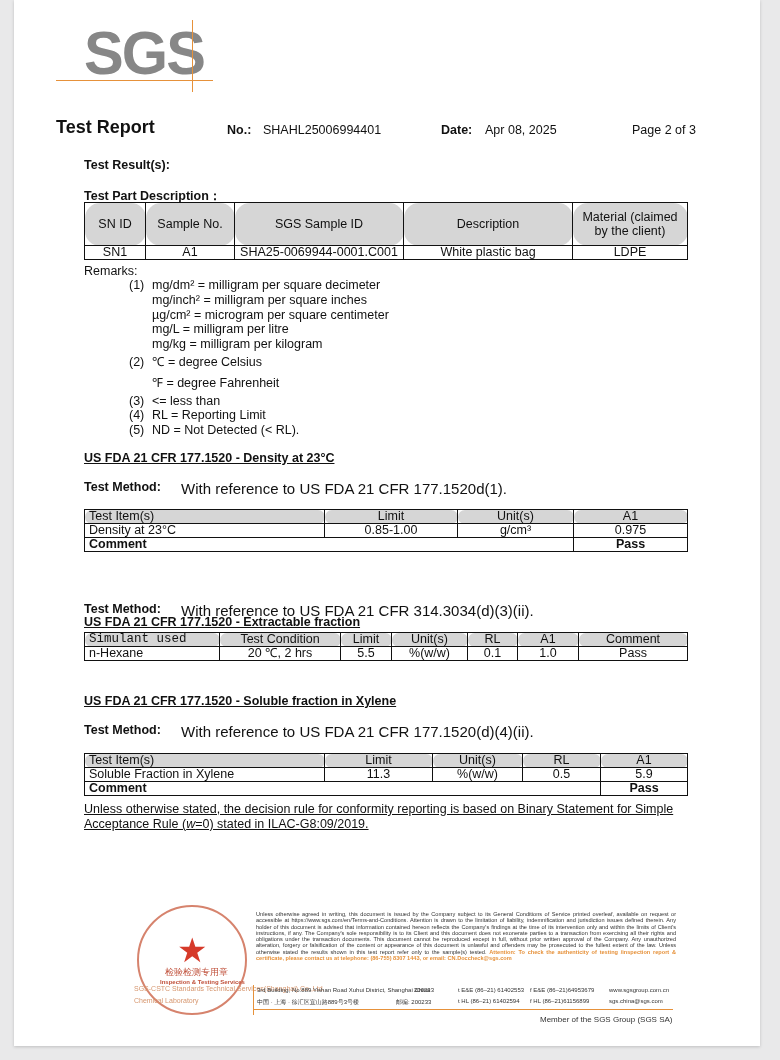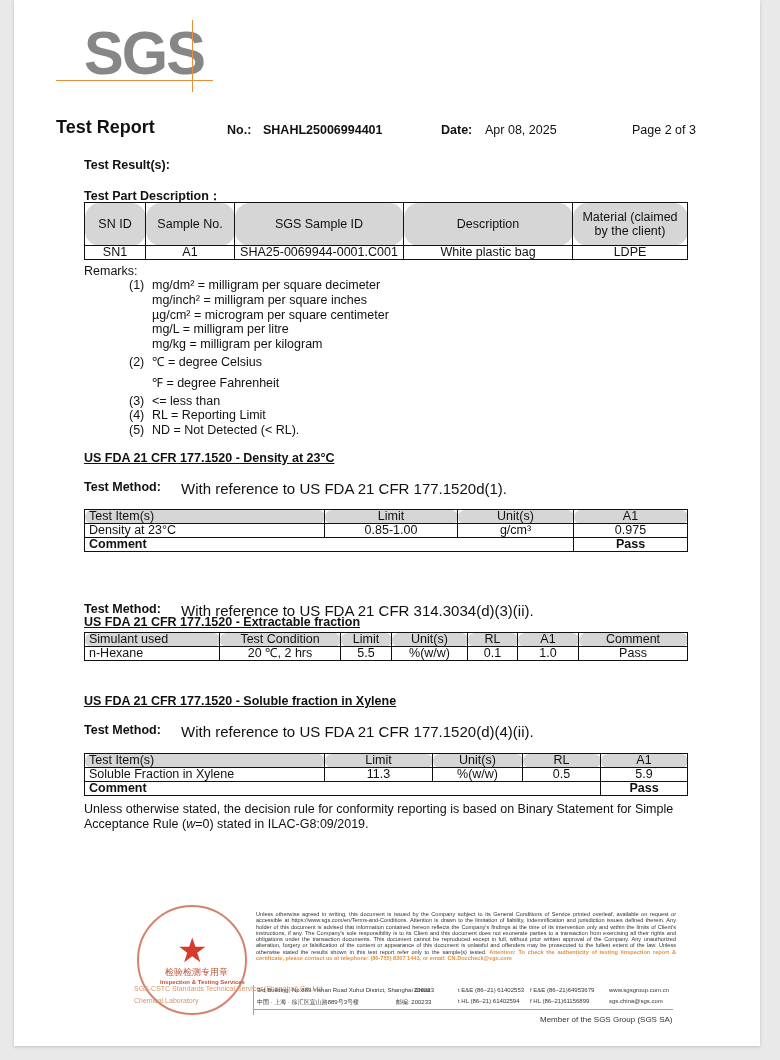--- a/index.html
+++ b/index.html
@@ -10,39 +10,39 @@
   .abs { position:absolute; }
   
   .logo-text { left:84px; top:22px; font-family:"Liberation Sans", sans-serif; font-weight:bold;
                font-size:62px; letter-spacing:-2px; color:#878787; transform:scaleX(0.96); transform-origin:left;
                line-height:62px; }
   .logo-hline { left:56px; top:80px; width:157px; height:1px; background:#e6913a; }
   .logo-vline { left:192px; top:20px; width:1px; height:72px; background:#e6913a; }
   
   .h-title { left:56px; top:117px; font-size:18px; font-weight:bold; }
   .h-no-lbl { left:227px; top:123px; font-size:12.5px; font-weight:bold; }
-  .h-no { left:263px; top:123px; font-size:12.5px;font-weight:bold; }
+  .h-no { left:263px; top:123px; font-size:12.5px; }
   .h-date-lbl { left:441px; top:123px; font-size:12.5px; font-weight:bold; }
   .h-date { left:485px; top:123px; font-size:12.5px; }
   .h-page { left:632px; top:123px; font-size:12.5px; }
   .sec-lbl { font-size:12.5px; font-weight:bold; }
   table { border-collapse:collapse; position:absolute; font-size:12.5px; }
   td, th { border:1px solid #111; padding:0 4px; font-weight:normal; line-height:13px; }
   th { background:#d6d6d6;border-radius:15px; }
   .c { text-align:center; }
   .l { text-align:left; }
   .b { font-weight:bold; }
   .remarks { left:84px; top:264px; font-size:12.5px; line-height:15px; }
   .rm-row { position:absolute; white-space:nowrap; }
   .rm-num { position:absolute; left:45px; }
   .rm-txt { position:absolute; left:68px; }
   .sec-title { font-size:12.5px; font-weight:bold; text-decoration:underline; }
   .method-lbl { font-size:12.5px; font-weight:bold; }
   .method-txt { font-size:15px; }
-  .note { left:84px; top:802px; font-size:12.5px; line-height:15px; width:620px; }
+  .note { left:84px; top:802px; font-size:12.5px; line-height:15px; width:620px;text-decoration:underline; }
   
   .stamp { left:137px; top:905px; width:106px; height:106px; border:2px solid #c85a3c; border-radius:50%;
            opacity:0.75; }
   .stamp-star { left:177px; top:933px; font-size:34px; color:#d63a2a; line-height:34px; }
   .stamp-cn { left:165px; top:966px; font-size:9px; color:#c0503a; }
   .stamp-en { left:160px; top:979px; font-size:6px; color:#c0503a; font-weight:bold; }
   .stamp-side { left:134px; top:985px; font-size:7px; color:#d6966e; white-space:nowrap; }
   .stamp-side2 { left:134px; top:997px; font-size:7px; color:#d6966e; white-space:nowrap; }
   .fine { left:256px; top:911px; width:420px; font-size:5.6px; line-height:6.3px; color:#333; text-align:justify; }
   .fine-attn { color:#e6913a; font-weight:bold; }
@@ -131,21 +131,21 @@
   </tr>
 </tbody>
   </table>
 
 <div class="abs sec-title" style="left:84px;top:573px;margin-top:42px;">US FDA 21 CFR 177.1520 - Extractable fraction</div>
 <div class="abs method-lbl" style="left:84px;top:602px;">Test Method:</div>
 <div class="abs method-txt" style="left:181px;top:602px;">With reference to US FDA 21 CFR 314.3034(d)(3)(ii).</div>
 <table style="left:84px;top:632px;width:604px;">
   <tbody>
       <tr>
-    <th class="l" style="width:126px;">Simulant used</th>
+    <th class="l" style="width:126px;font-family:Liberation Mono, monospace;">Simulant used</th>
     <th class="c" style="width:112px;">Test Condition</th>
     <th class="c" style="width:42px;">Limit</th>
     <th class="c" style="width:67px;">Unit(s)</th>
     <th class="c" style="width:41px;">RL</th>
     <th class="c" style="width:52px;">A1</th>
     <th class="c">Comment</th>
   </tr>
   <tr>
     <td class="l">n-Hexane</td>
     <td class="c">20 ℃, 2 hrs</td>

